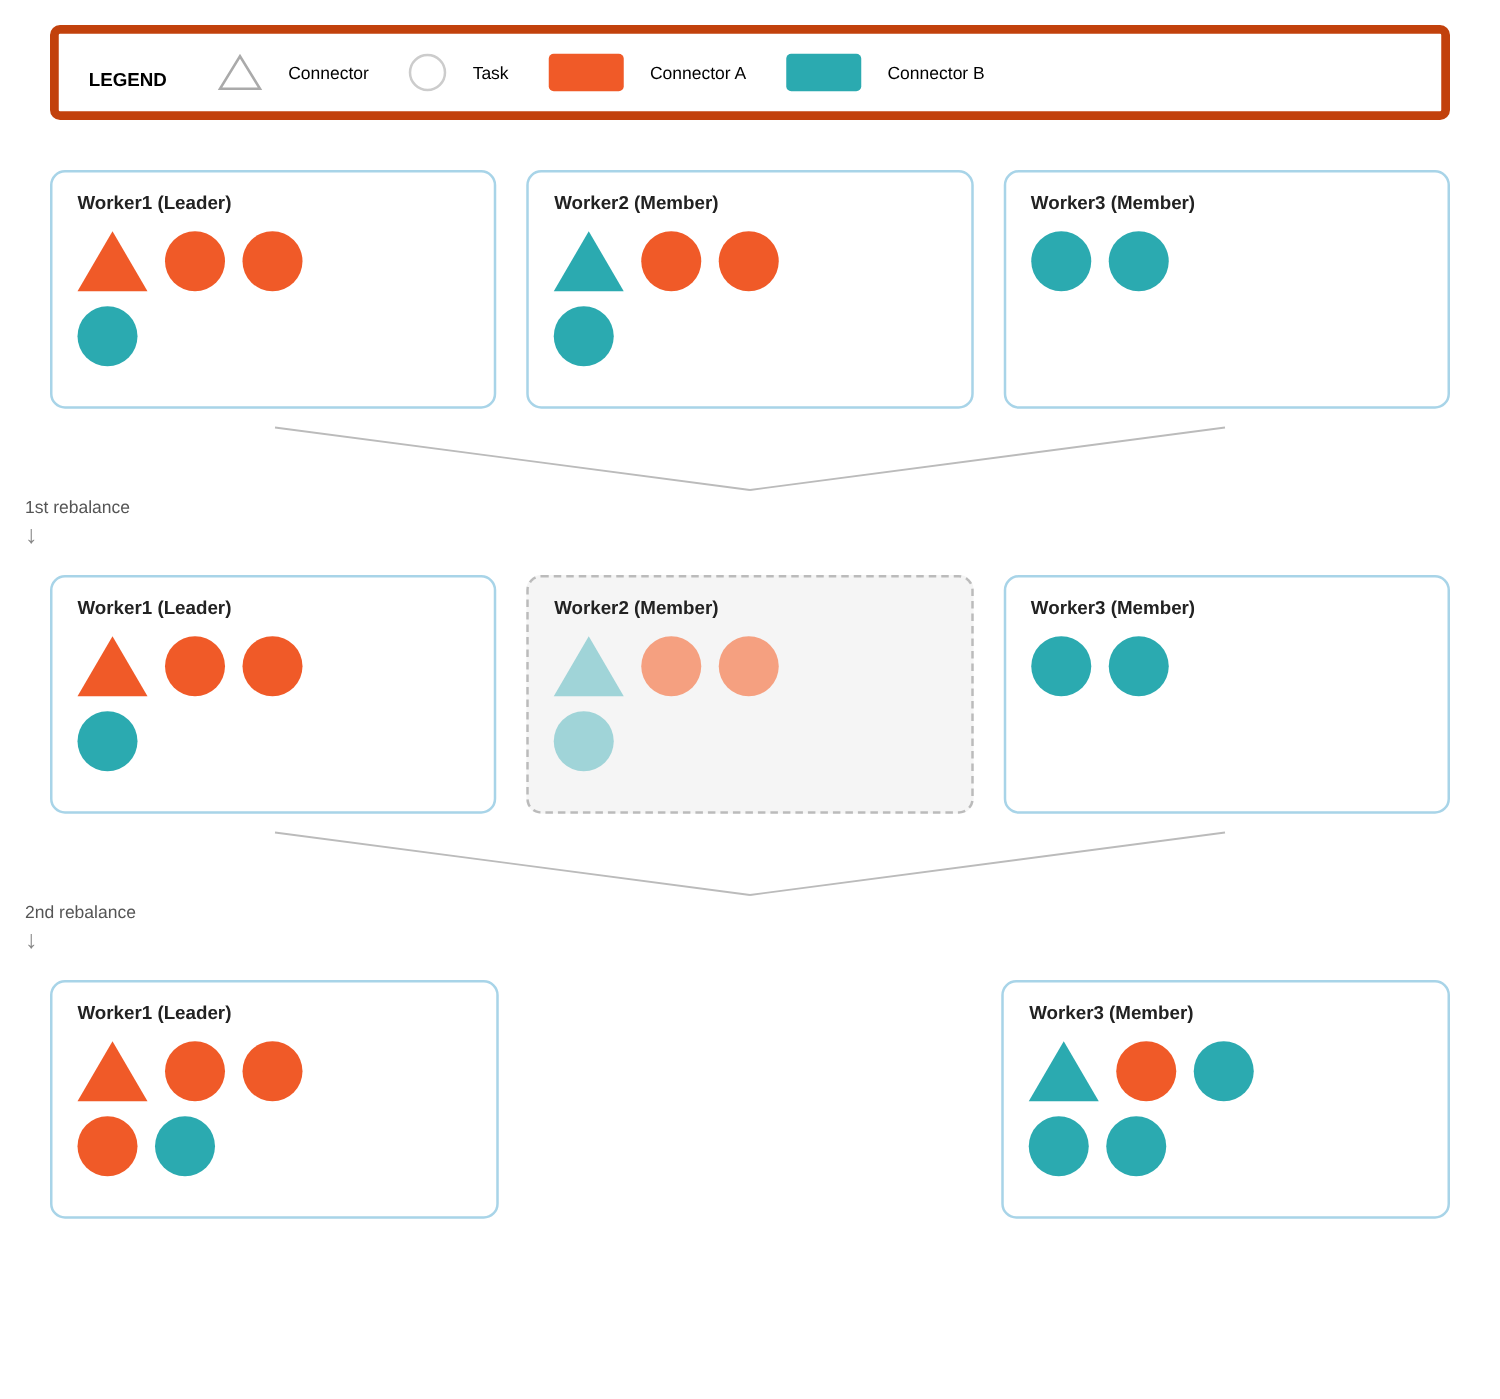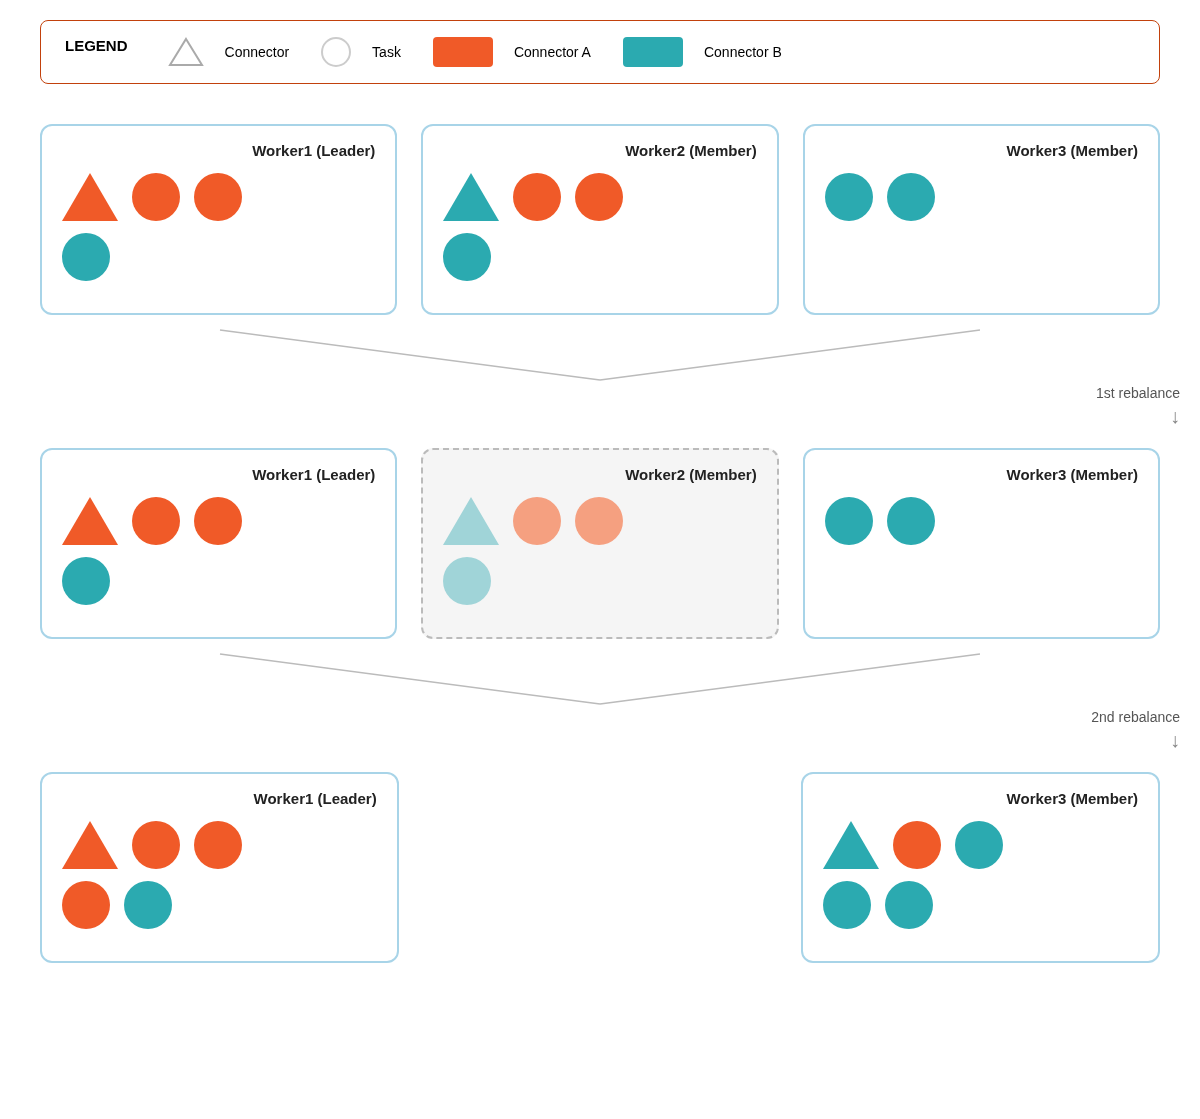--- a/index.html
+++ b/index.html
@@ -6,25 +6,25 @@
     body {
       font-family: -apple-system, BlinkMacSystemFont, 'Segoe UI', Arial, sans-serif;
       background: #ffffff;
       width: 1200px;
       min-height: 1119px;
       padding: 20px;
     }
 
     
     .legend {
-      border: 1px solid #c2410c;
+      border: 7px solid #c2410c;
       border-radius: 8px;
       padding: 16px 24px;
       display: flex;
-      align-items: flex-start;
+      align-items: flex-end;
       gap: 32px;
       margin-bottom: 40px;
       width: calc(100% - 40px);
       margin-left: 20px;
     }
     .legend-title {
       font-weight: 700;
       font-size: 15px;
       margin-right: 8px;
     }
@@ -75,21 +75,20 @@
     }
     .worker-box.dashed {
       border: 2px dashed #bbb;
       background: #f5f5f5;
     }
     .worker-title {
       font-weight: 700;
       font-size: 15px;
       margin-bottom: 14px;
       color: #222;
-      text-align: right;
     }
     .worker-shapes-row {
       display: flex;
       align-items: center;
       gap: 14px;
       margin-bottom: 12px;
       flex-wrap: wrap;
     }
 
     
@@ -136,21 +135,21 @@
       width: 48px;
       height: 48px;
       border-radius: 50%;
       background: #a0d4d8;
     }
 
     
     .rebalance-section {
       display: flex;
       flex-direction: column;
-      align-items: flex-end;
+      align-items: flex-start;
       margin: 10px 0 10px 0;
       position: relative;
     }
     .rebalance-label {
       font-size: 14px;
       color: #555;
       margin-bottom: 4px;
     }
     .arrow-down {
       font-size: 20px;

